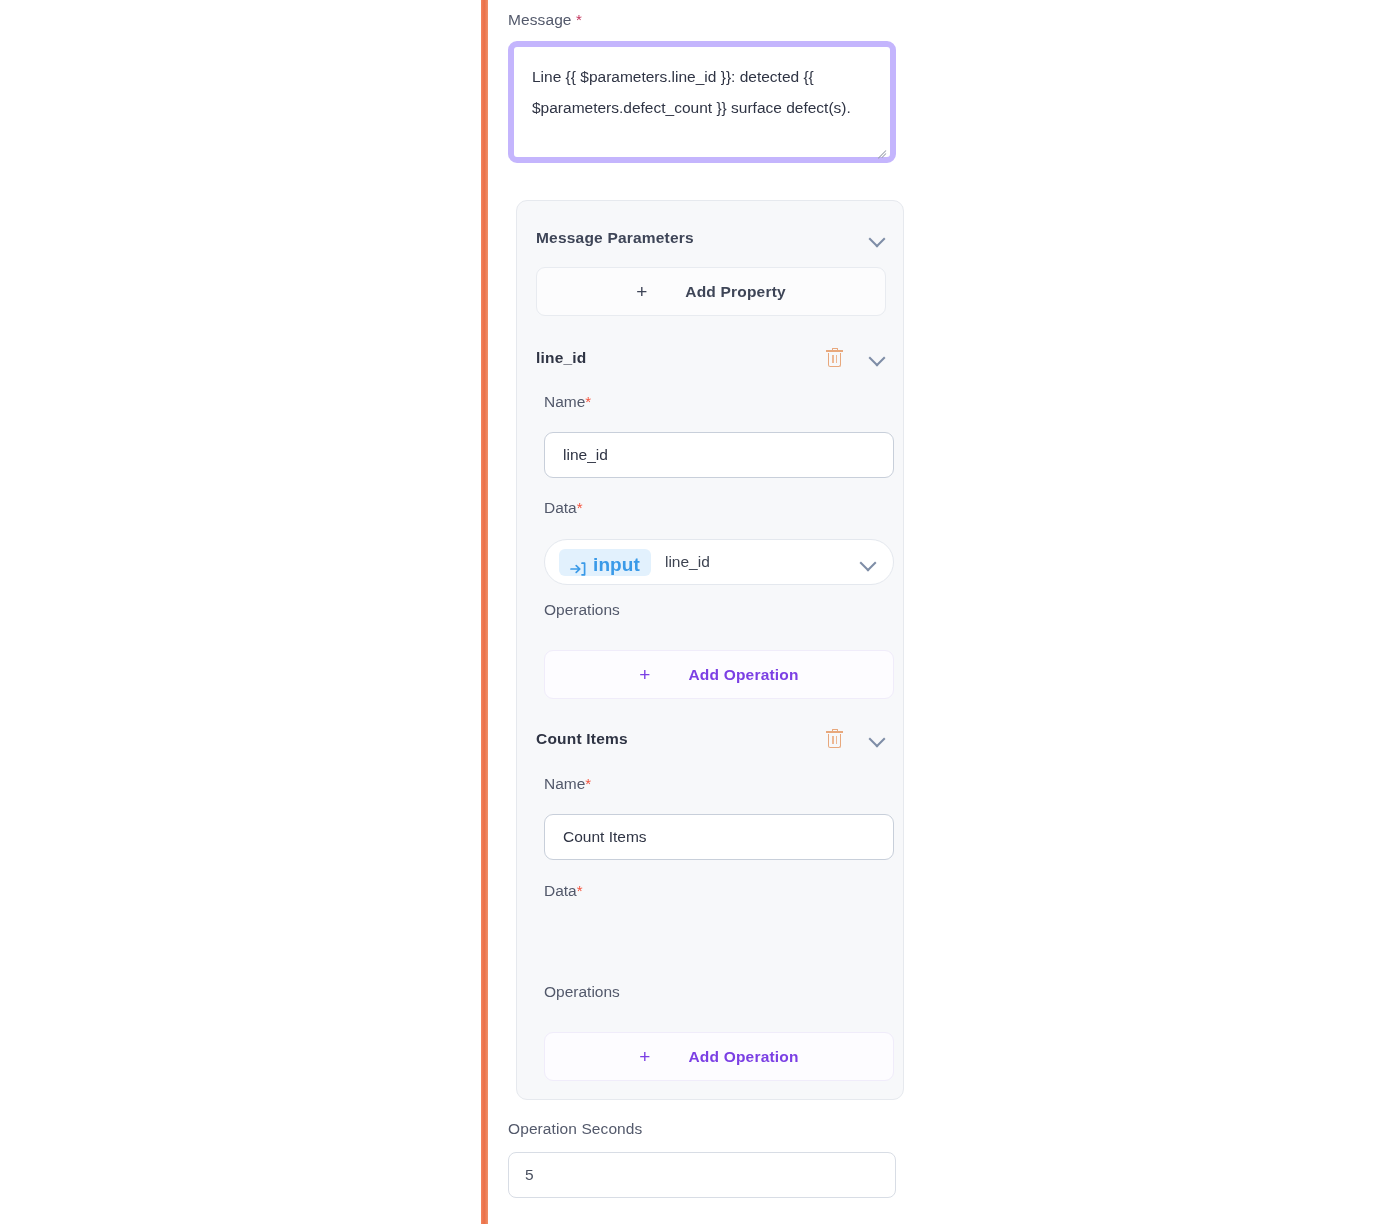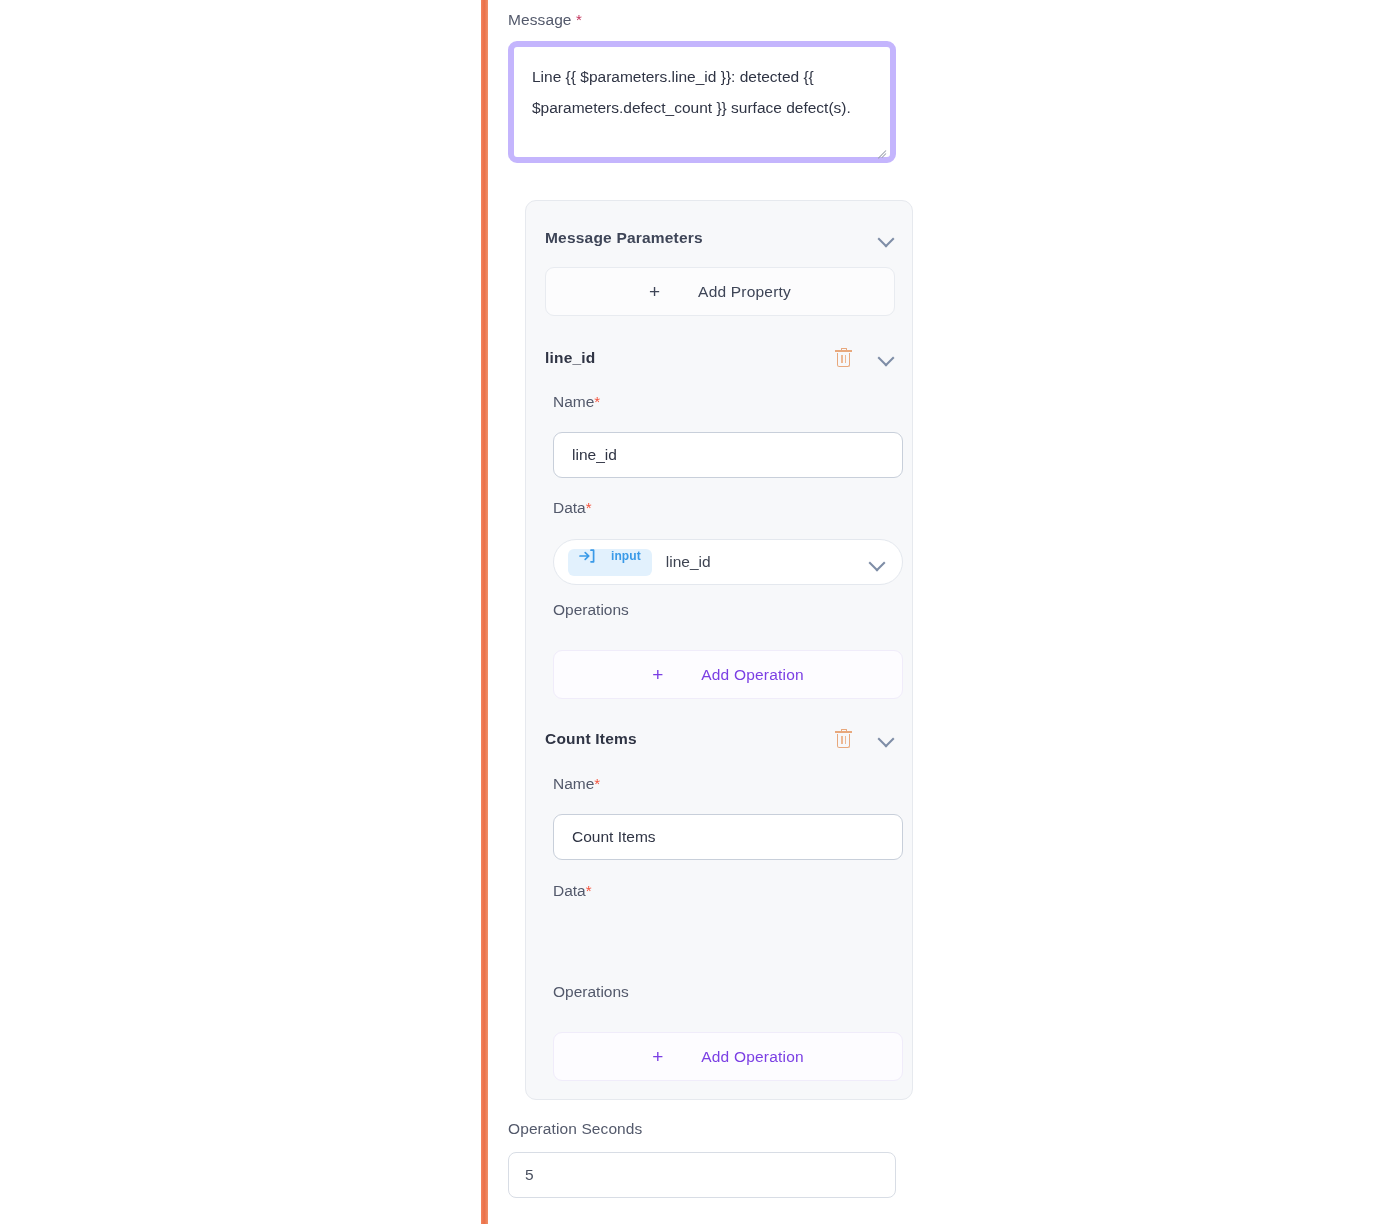--- a/index.html
+++ b/index.html
@@ -78,21 +78,21 @@
     background: #9aa1ad;
     transform-origin: right center;
     transform: rotate(-45deg);
   }
   .resize-grip i:nth-child(1){ bottom: 3px; width: 11px; }
   .resize-grip i:nth-child(2){ bottom: 0px;  width: 6px;  }
 
   
   .params-panel {
     position: absolute;
-    left: 17px;
+    left: 8px;
     top: 200px;
     width: 388px;
     height: 900px;
     background: #f7f8fa;
     border: 1px solid #e6e9ee;
     border-radius: 11px;
   }
   .panel-head {
     position: absolute;
     left: 19px; top: 28px;
@@ -134,21 +134,21 @@
     gap: 13px;
     cursor: pointer;
   }
   .btn-soft .plus {
     font-size: 19px;
     line-height: 1;
     font-weight: 400;
   }
   .btn-soft .btn-txt {
     font-size: 15.5px;
-    font-weight: normal;
+    font-weight: bold;
     letter-spacing: .2px;
     margin-left: 25px;
   }
   .btn-dark .plus, .btn-dark .btn-txt { color: #3e4557; }
   .btn-purple { background: #fdfcff; border-color: #f0ecfa; }
   .btn-purple .plus, .btn-purple .btn-txt { color: #7b3fe4; }
 
   
   .prop-head {
     position: absolute;
@@ -219,25 +219,25 @@
     width: 350px;
     height: 46px;
     border: 1px solid #e4e8ee;
     border-radius: 23px;
     background: #ffffff;
     display: flex; align-items: center;
     padding: 0 16px 0 14px;
     cursor: pointer;
   }
   .tag {
-    display: inline-flex; align-items: flex-start; gap: 16px;
+    display: inline-flex; align-items: flex-end; gap: 7px;
     height: 27px;
     padding: 0 11px;
     border-radius: 6px;
-    font-size: 12px;
+    font-size: 19px;
     font-weight: bold;
     letter-spacing: .1px;
     flex: none;
   }
   .tag-input  { background: #e2f1fd; color: #3a9ae8; }
   .tag-output { background: #fdeade; color: #f08442; }
   .sel-value {
     margin-left: 14px;
     font-size: 15.5px;
     color: #3d4351;

